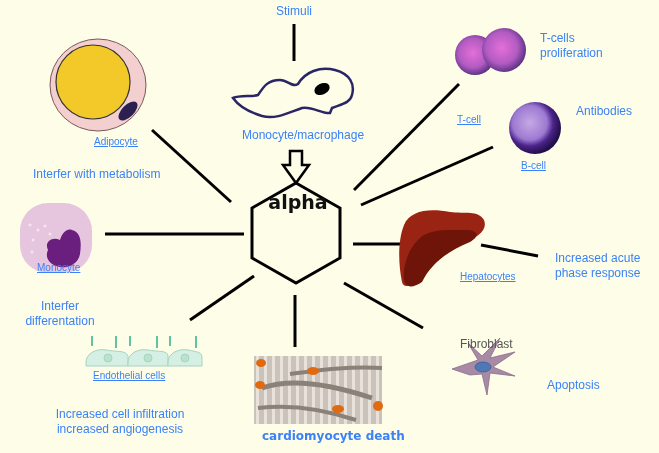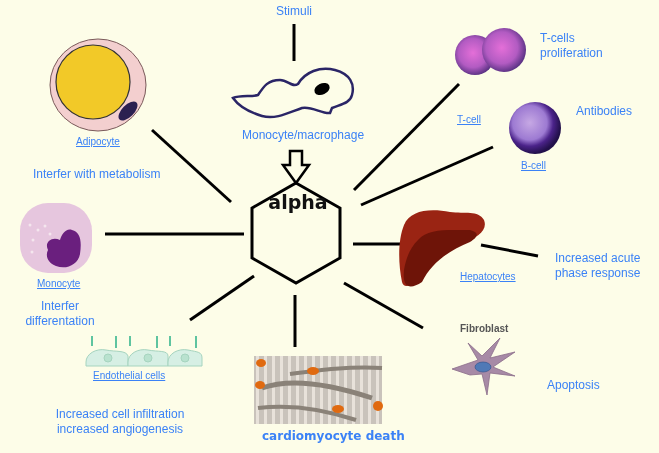--- a/index.html
+++ b/index.html
@@ -13,21 +13,21 @@
     #stage { position: absolute; left: 0; top: 0; width: 659px; height: 453px; }
     .lbl { position: absolute; font-size: 12px; line-height: 15px; color: #3b82f6; white-space: nowrap; }
     .lbl.center { text-align: center; }
     .ul { text-decoration: underline; font-size: 10px; }
     .hub-text {
       position: absolute; left: 258px; top: 188px; width: 80px;
       text-align: center; font-family: "DejaVu Sans", sans-serif;
       font-weight: bold; font-size: 19px; line-height: 28px; color: #111;
     }
     .bold-cap { font-family: "DejaVu Sans", sans-serif; font-weight: bold; font-size: 12px; }
-    .fibro-lbl { font-size: 10px; font-weight: bold; color: #555; }
+    .fibro-lbl { font-size: 12px; font-weight: normal; color: #555; margin-top: 16px; }
   </style>
 </head>
 <body>
 
 <svg id="stage" width="659" height="453" viewBox="0 0 659 453" xmlns="http://www.w3.org/2000/svg">
 
   <g stroke="#000" stroke-width="3" stroke-linecap="butt" fill="none">
     <line x1="294" y1="24" x2="294" y2="61"></line>
     <line x1="152" y1="130" x2="231" y2="202"></line>
     <line x1="105" y1="234" x2="244" y2="234"></line>
@@ -130,31 +130,31 @@
   </g>
 </svg>
 
 <div class="lbl" style="left:276px; top:4px;">Stimuli</div>
 <div class="lbl" style="left:242px; top:128px;">Monocyte/macrophage</div>
 
 <div class="hub-text">
   <div>alpha</div>
 </div>
 
-<div class="lbl ul" style="left:76px; top:134px;text-align:right;">Adipocyte</div>
+<div class="lbl ul" style="left:94px; top:134px;text-align:right;">Adipocyte</div>
 <div class="lbl" style="left:33px; top:155px;margin-top:12px;">Interfer with metabolism</div>
 
 <div class="lbl" style="left:540px; top:31px;">T-cells</div>
 <div class="lbl" style="left:540px; top:46px;">proliferation</div>
 <div class="lbl ul" style="left:457px; top:112px;">T-cell</div>
 
 <div class="lbl" style="left:576px; top:104px;">Antibodies</div>
 <div class="lbl ul" style="left:521px; top:158px;">B-cell</div>
 
-<div class="lbl ul" style="left:37px; top:276px;">Monocyte</div>
+<div class="lbl ul" style="left:37px; top:260px;">Monocyte</div>
 <div class="lbl center" style="left:18px; top:299px; width:84px;">
   <div>Interfer</div>
   <div>differentation</div>
 </div>
 
 <div class="lbl ul" style="left:460px; top:269px;">Hepatocytes</div>
 <div class="lbl" style="left:555px; top:251px;">Increased acute</div>
 <div class="lbl" style="left:555px; top:266px;">phase response</div>
 
 <div class="lbl fibro-lbl" style="left:460px; top:321px;">Fibroblast</div>

